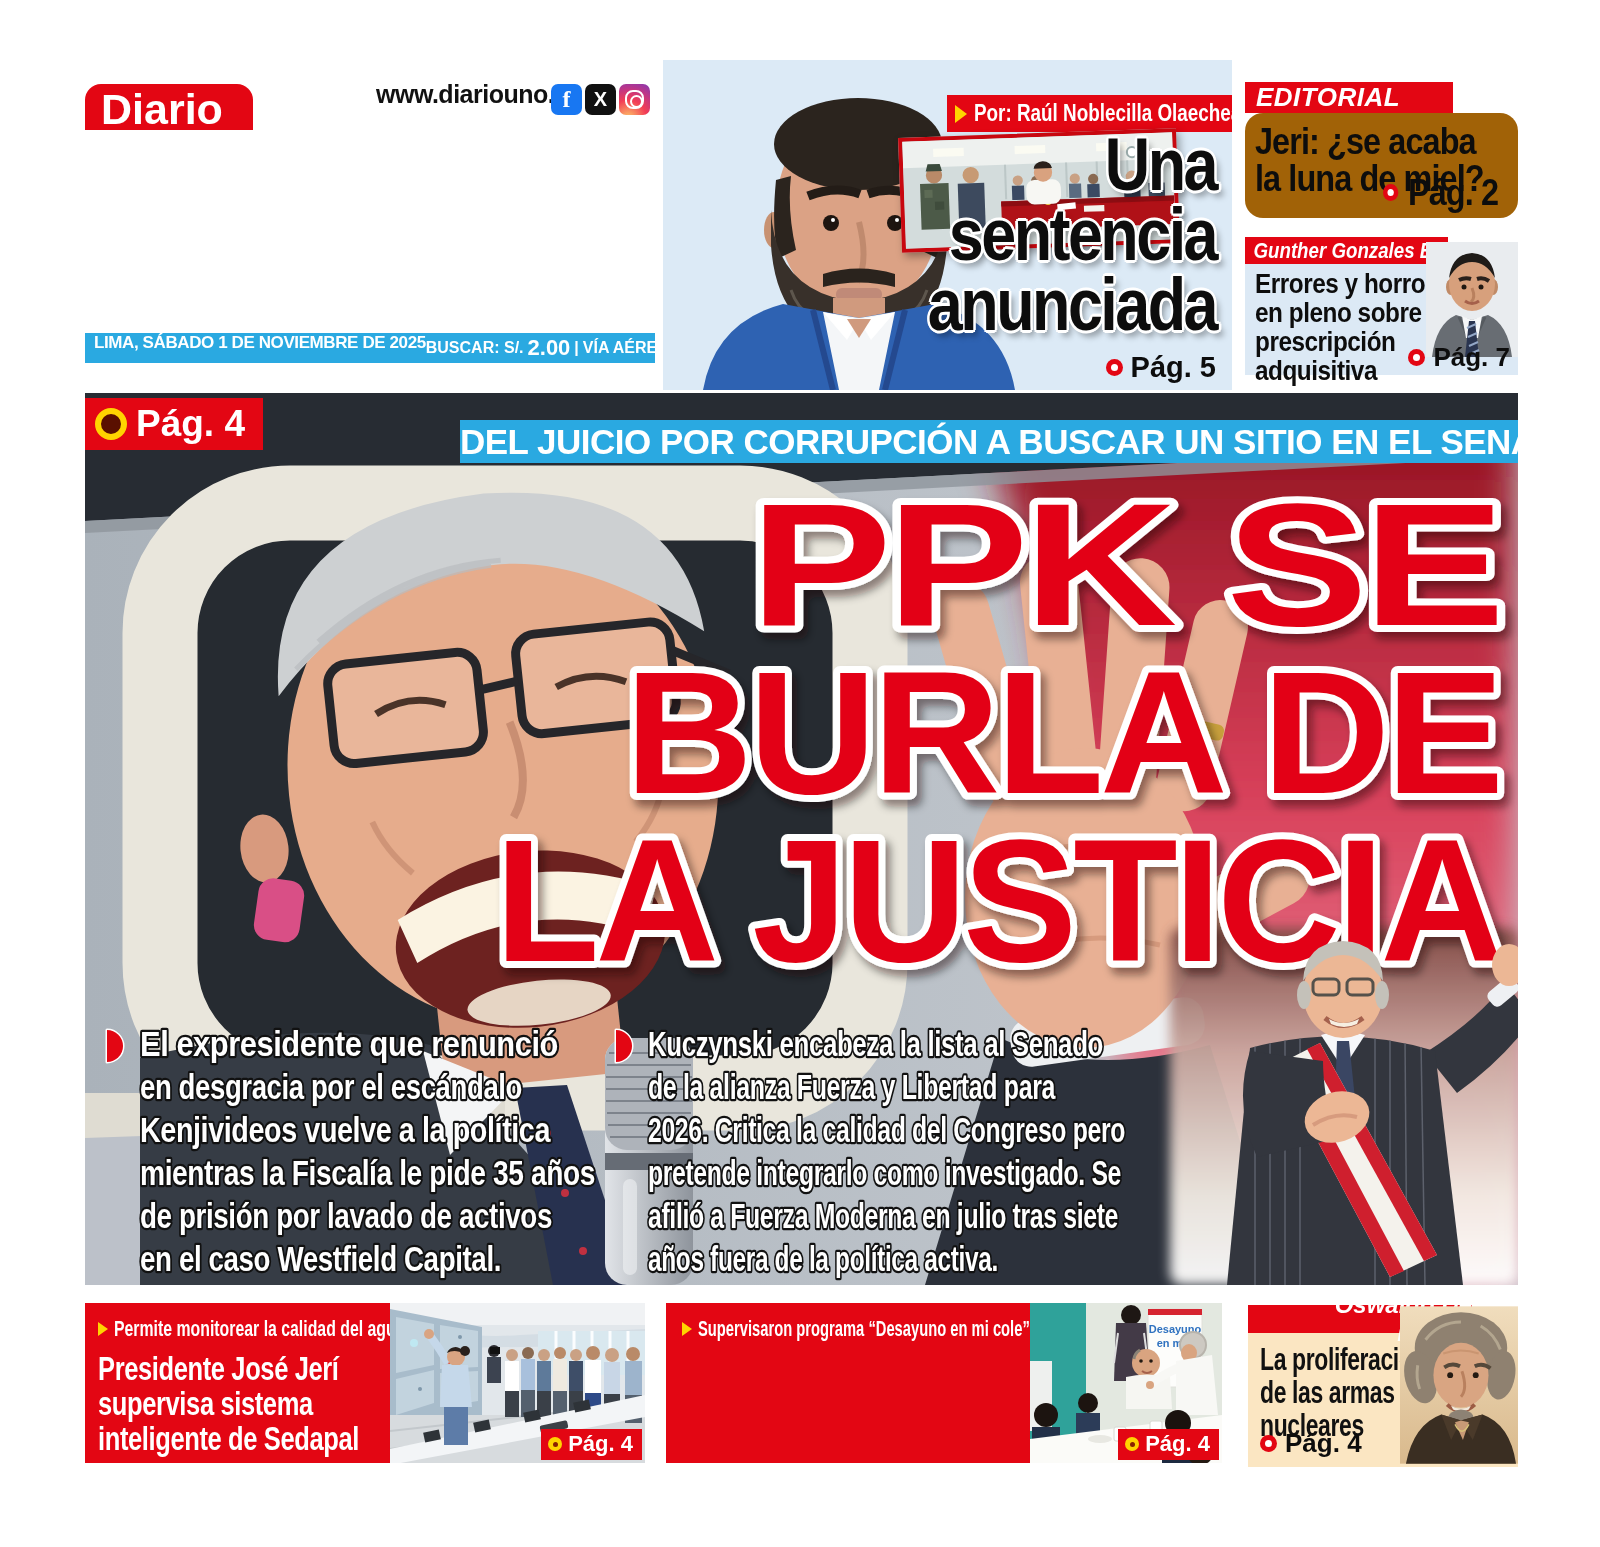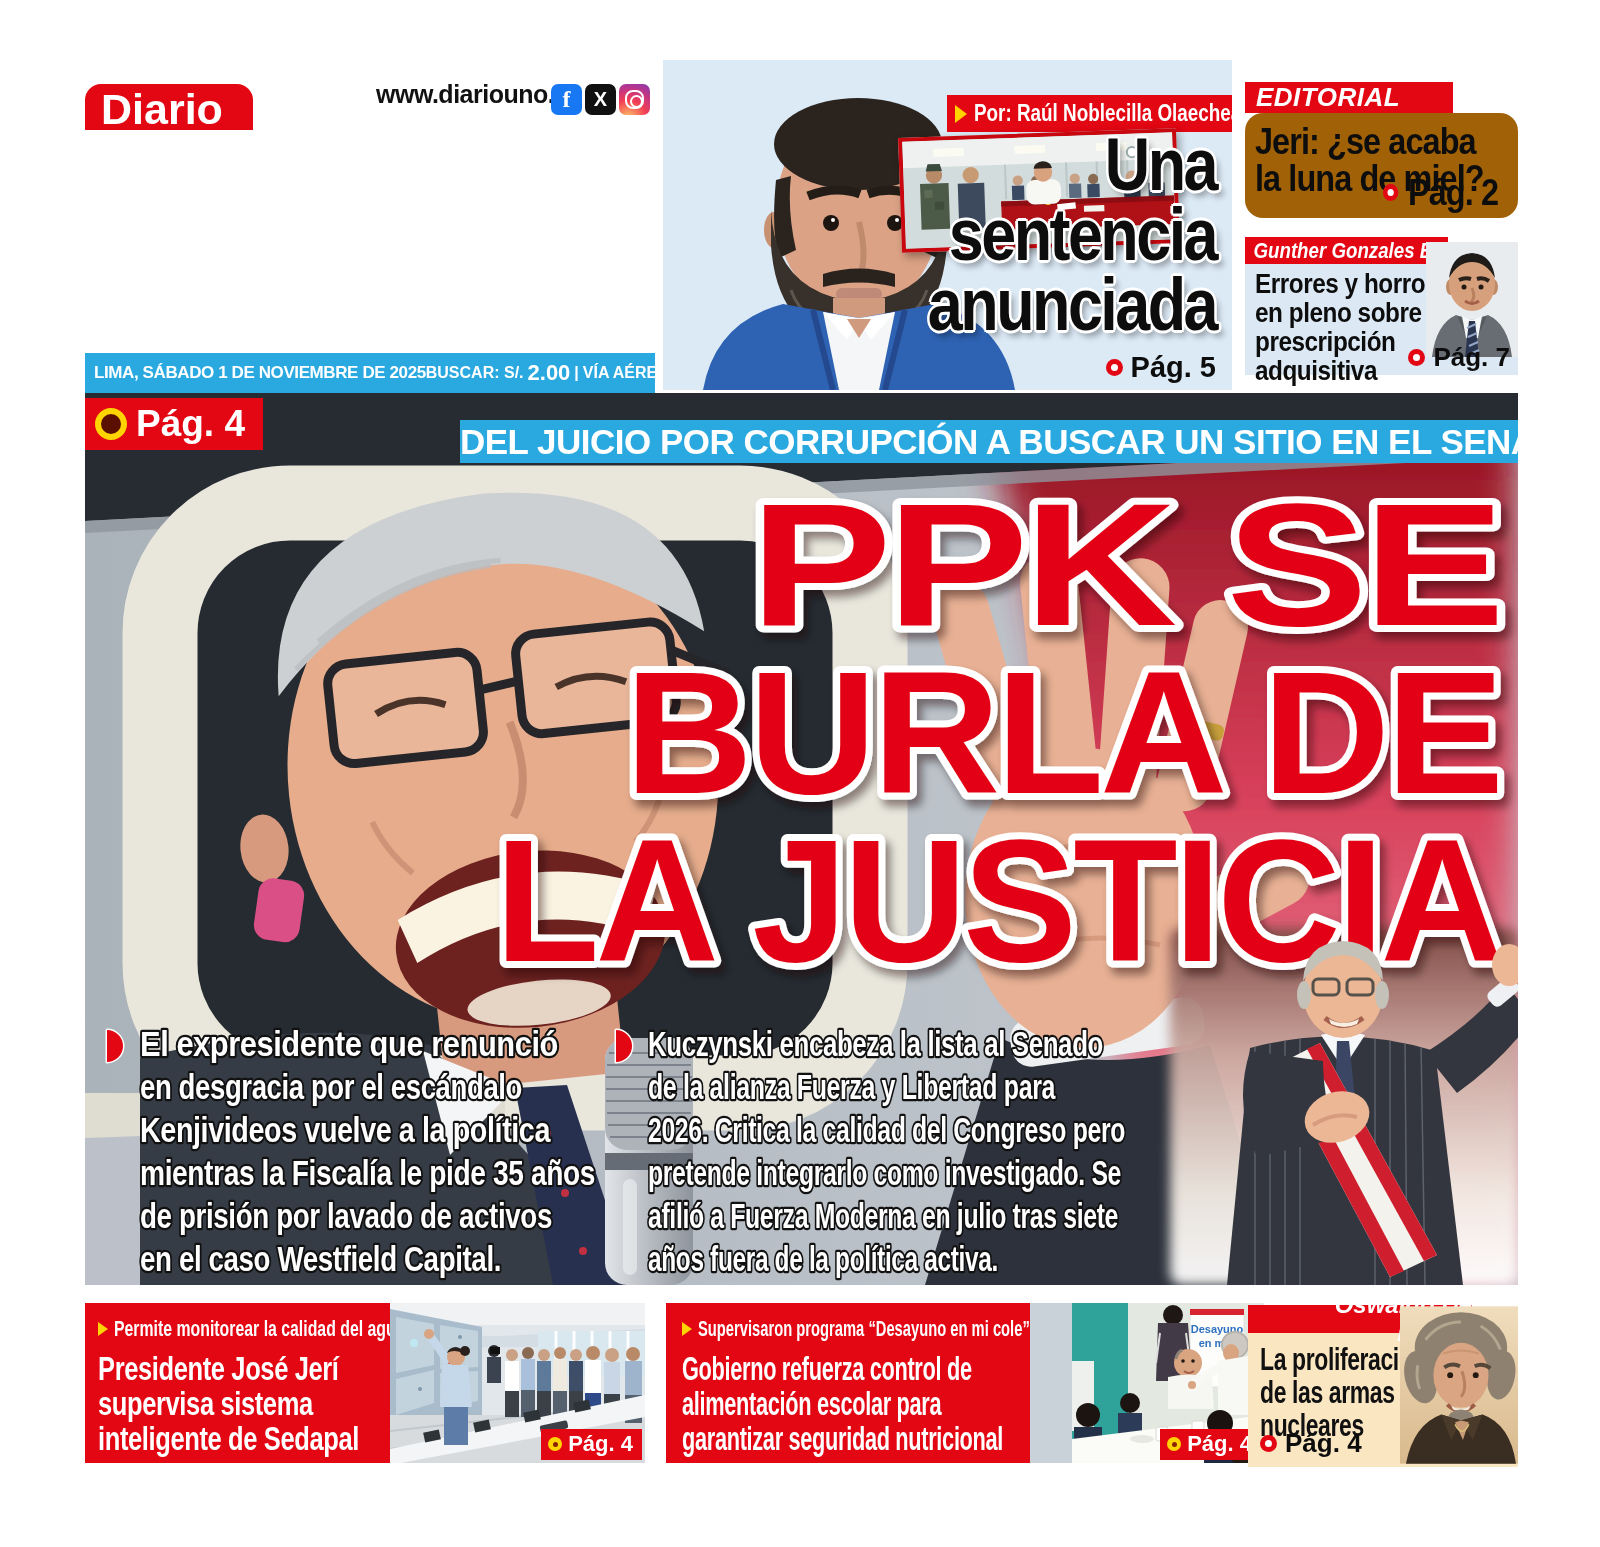--- a/index.html
+++ b/index.html
@@ -7,22 +7,22 @@
         font-family:"Liberation Sans",sans-serif;}
   .abs{position:absolute;}
   
   .brand-tab{left:85px;top:84px;width:152px;height:46px;background:#e30613;
              border-radius:16px 16px 0 0;color:#fff;font-weight:bold;font-size:43px;
              line-height:50px;padding-left:16px;}
   .brand-box{left:85px;top:122px;width:570px;height:229px;background:#e30613;
              border-radius:0 38px 38px 38px;display:flex;align-items:center;justify-content:center;}
   .brand-name{color:#fff;font-weight:bold;font-size:212px;letter-spacing:-10px;
               transform:scaleY(1.04);line-height:1;}
-  .date-bar{left:85px;top:353px;width:570px;height:40px;background:#2aa9e1;color:#fff;
-            display:flex;align-items:center;justify-content:space-between;padding:0 9px;box-sizing:border-box;}
+  .date-bar{left:85px;top:333px;width:570px;height:30px;background:#2aa9e1;color:#fff;
+            display:flex;justify-content:space-between;padding:0 9px;box-sizing:border-box;}
   .date-bar .dl{font-weight:bold;font-size:17px;letter-spacing:-0.4px;white-space:nowrap;}
   .price-grp{display:flex;align-items:center;gap:4px;font-weight:bold;white-space:nowrap;}
   .price-grp .lbl{font-size:16px;}
   .price-grp .val{font-size:22px;}
   .site-url{left:376px;top:80px;font-size:25px;font-weight:bold;color:#111;letter-spacing:-0.5px;}
   .social{left:551px;top:84px;display:flex;gap:3px;}
   .sicon{width:31px;height:31px;border-radius:7px;display:flex;align-items:center;justify-content:center;
          color:#fff;font-weight:bold;}
   .fb{background:#1877f2;font-size:24px;font-family:"Liberation Serif",serif;}
   .xx{background:#111;font-size:20px;}
@@ -81,21 +81,21 @@
   .kicker .txt{color:#fff;font-weight:bold;font-size:22px;white-space:nowrap;transform-origin:left;}
   .b1 .kicker .txt{transform:scaleX(.72);}
   .b2 .kicker .txt{transform:scaleX(.67);}
   .rb-title{margin-top:9px;}
   .rb-title span{display:block;color:#fff;font-weight:bold;font-size:34px;line-height:35px;
                  white-space:nowrap;transform-origin:left;letter-spacing:-0.5px;}
   .b1 .rb-title span{transform:scaleX(.75);}
   .b2 .rb-title span{transform:scaleX(.64);}
   .photo-slot{overflow:hidden;background:#c9d2d8;}
   .b1p{left:390px;top:1303px;width:255px;height:160px;}
-  .b2p{left:1030px;top:1303px;width:192px;height:160px;padding-left:42px;}
+  .b2p{left:1030px;top:1303px;width:192px;height:160px;}
   .pgbadge{position:absolute;right:3px;bottom:3px;background:#e30613;color:#fff;font-weight:bold;
            font-size:22px;display:flex;align-items:center;gap:6px;padding:2px 9px 3px 7px;}
   .ydot{width:14px;height:14px;border-radius:50%;background:#ffd400;position:relative;flex:none;}
   .ydot::after{content:"";position:absolute;inset:4.5px;background:#8a2300;border-radius:50%;}
   .b3-banner{left:1248px;top:1305px;width:214px;height:28px;font-size:24px;padding-left:10px;z-index:1;}
   .b3-box{left:1248px;top:1333px;width:270px;height:134px;background:#fbe6c2;box-sizing:border-box;
           padding:10px 0 0 12px;}
   .b3-box .tl span{display:block;font-weight:bold;font-size:31px;line-height:33px;color:#111;
                    letter-spacing:-0.5px;transform:scaleX(.74);transform-origin:left;white-space:nowrap;}
   .b3-photo{position:absolute;right:0;top:-28px;width:118px;height:160px;z-index:2;}
@@ -517,25 +517,20 @@
       <span class="ydot"></span>
       <span>Pág. 4</span>
     </div>
   </div>
 
   <div class="abs redbox b2">
     <div class="kicker">
       <span class="wedge"></span>
       <span class="txt">Supervisaron programa “Desayuno en mi cole”</span>
     </div>
-    <div class="rb-title">
-      <span>Gobierno refuerza control de</span>
-      <span>alimentación escolar para</span>
-      <span>garantizar seguridad nutricional</span>
-    </div>
   </div>
   <div class="abs photo-slot b2p">
     <svg width="192" height="160" viewBox="0 0 192 160" preserveAspectRatio="none" style="font-family:'Liberation Sans',sans-serif;">
       <rect width="192" height="160" fill="#e3e8e0"></rect>
       <rect x="0" y="0" width="56" height="160" fill="#2fa29a"></rect>
       <rect x="0" y="58" width="22" height="70" fill="#eef0ee"></rect>
       <rect x="118" y="6" width="54" height="78" rx="4" fill="#fdfdfb" stroke="#e0e0da"></rect>
       <rect x="118" y="6" width="54" height="6" fill="#d62430"></rect>
       <text x="145" y="30" font-size="11" font-weight="bold" fill="#2f72c0" text-anchor="middle">Desayuno</text>
       <text x="141" y="44" font-size="11" font-weight="bold" fill="#2f72c0" text-anchor="middle">en mi</text>

